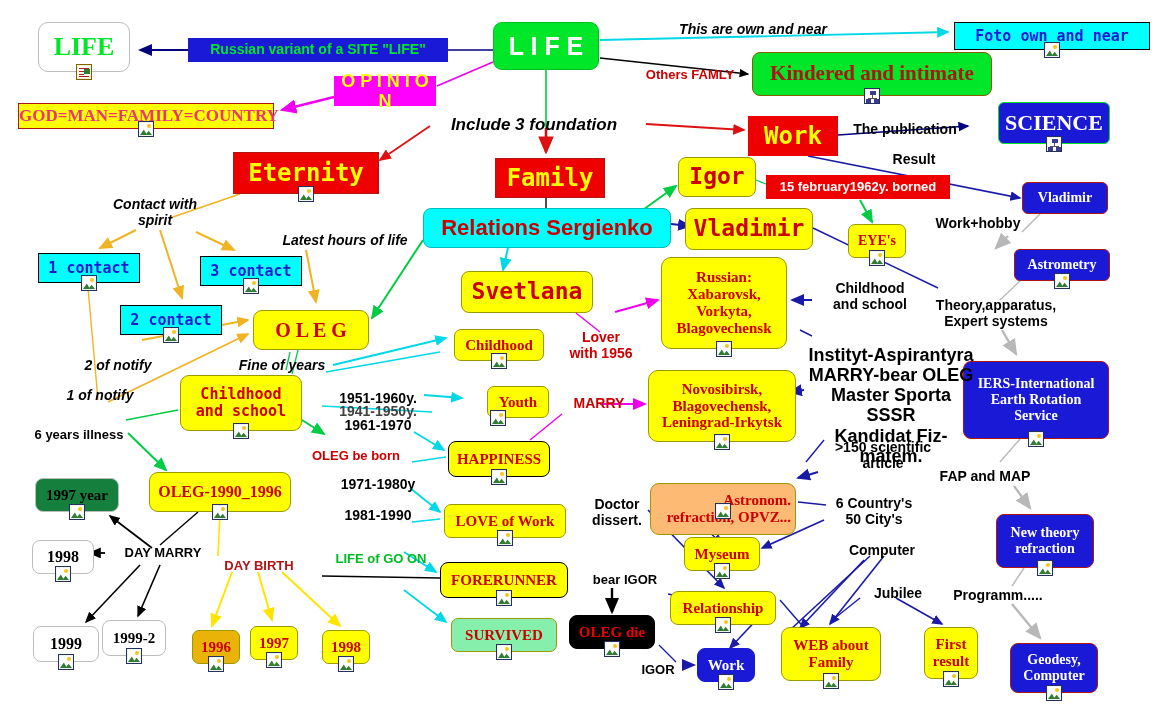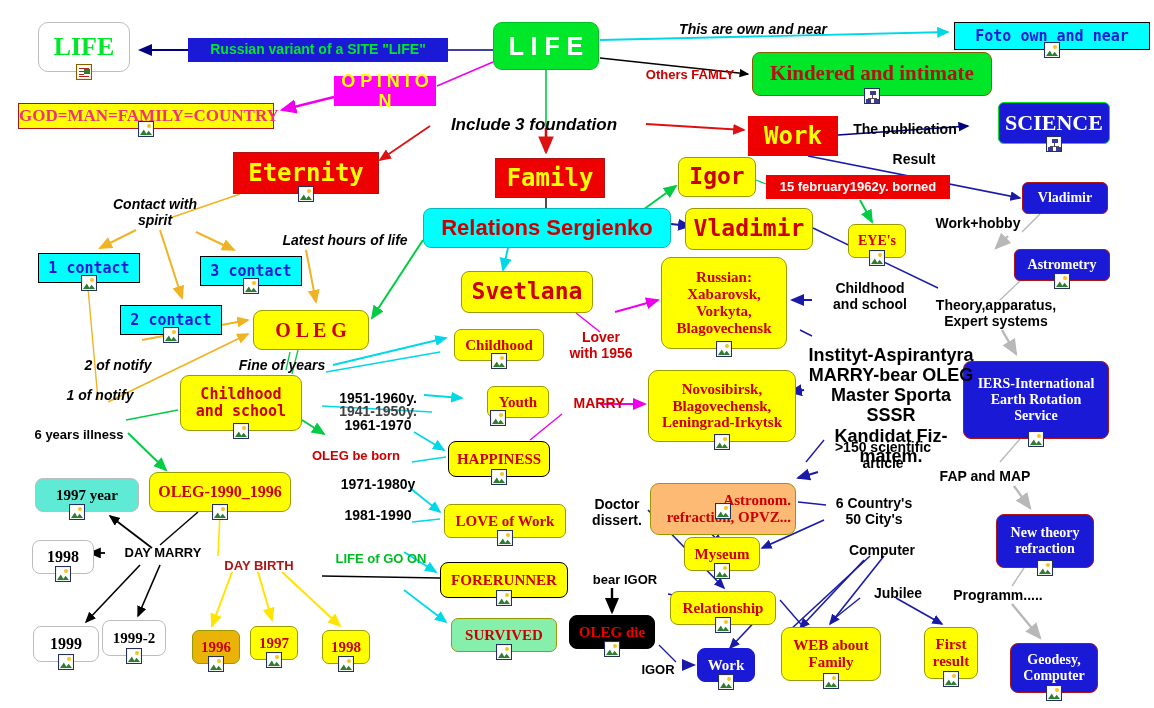--- a/index.html
+++ b/index.html
@@ -372,21 +372,21 @@
         <i class="hill"></i>
       </span>
       <div class="node" style="left: 149px; top: 472px; width: 142px; height: 40px; background: rgb(255, 255, 0); border: 1.5px solid rgb(153, 153, 0); border-radius: 9px;">
         <span class="txt" style="color: rgb(204, 0, 0); font-size: 16px; font-weight: bold; font-family: &quot;Liberation Serif&quot;, &quot;DejaVu Serif&quot;, serif; white-space: pre-line;">OLEG-1990_1996</span>
       </div>
       <span class="ico" style="left: 212px; top: 504px;">
         <i class="sky"></i>
         <i class="sun"></i>
         <i class="hill"></i>
       </span>
-      <div class="node" style="left: 35px; top: 478px; width: 104px; height: 34px; background: #5eead4; border: 1.5px solid rgb(189, 189, 189); border-radius: 8px;">
+      <div class="node" style="left: 35px; top: 478px; width: 84px; height: 34px; background: #15803d; border: 1.5px solid rgb(189, 189, 189); border-radius: 8px;">
         <span class="txt" style="color: rgb(0, 0, 0); font-size: 15px; font-weight: bold; font-family: &quot;Liberation Serif&quot;, &quot;DejaVu Serif&quot;, serif; white-space: pre-line;">1997 year</span>
       </div>
       <span class="ico" style="left: 69px; top: 504px;">
         <i class="sky"></i>
         <i class="sun"></i>
         <i class="hill"></i>
       </span>
       <div class="node" style="left: 444px; top: 504px; width: 122px; height: 34px; background: rgb(255, 255, 0); border: 1.5px solid rgb(153, 153, 0); border-radius: 7px;">
         <span class="txt" style="color: rgb(204, 0, 0); font-size: 15px; font-weight: bold; font-family: &quot;Liberation Serif&quot;, &quot;DejaVu Serif&quot;, serif; white-space: pre-line;">LOVE of Work</span>
       </div>

